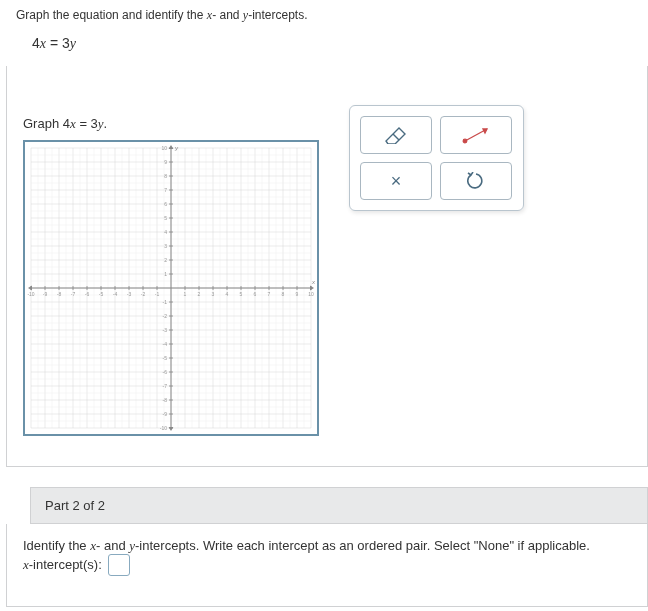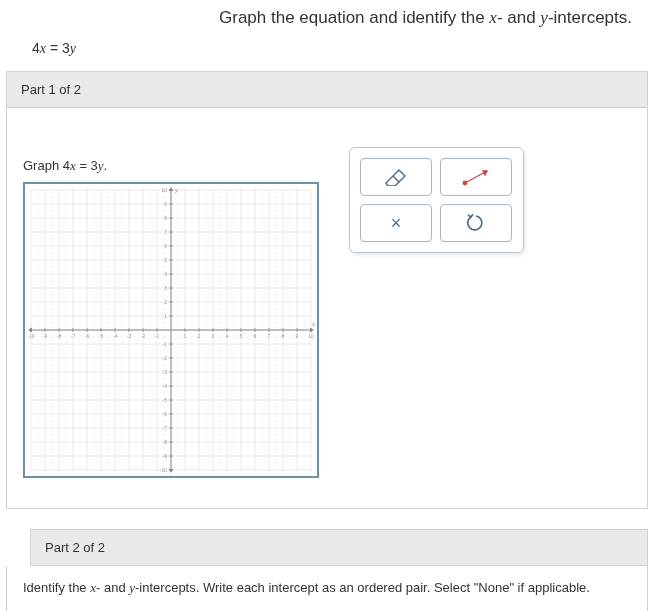--- a/index.html
+++ b/index.html
@@ -1,18 +1,18 @@
 <!DOCTYPE html>
 <html><head>
   <meta charset="utf-8">
   <style>
     * { box-sizing: border-box; margin: 0; padding: 0; }
     body { font-family: Arial, sans-serif; font-size: 14px; color: #333; width: 648px; }
     .wrapper { padding: 4px 0 0 0; }
-    .instruction { padding: 4px 16px 6px 16px; font-size: 17px; text-align: right; }
+    .instruction { padding: 4px 16px 6px 16px; font-size: 12px; }
     .equation { padding: 6px 32px 14px 32px; font-size: 14px; }
     .part-header { background: #e8e9ea; padding: 10px 14px; border: 1px solid #d0d1d3; font-size: 13px; margin-left: 6px; }
     .part-body { padding: 14px 16px 30px 16px; border: 1px solid #d0d1d3; border-top: none; margin-left: 6px; }
     .part1-body { display: flex; gap: 30px; align-items: flex-start; }
     .graph-section { }
     .graph-instruction { font-size: 13px; margin-bottom: 8px; margin-top: 36px; }
     .graph-container { border: 2px solid #6a91a8; width: 296px; height: 296px; background: #fff; }
     .graph-svg { width: 100%; height: 100%; display: block; }
     .toolbox { border: 1px solid #b9c5ce; border-radius: 6px; padding: 10px; width: 175px; box-shadow: 1px 2px 4px rgba(0,0,0,0.1); margin-top: 25px; }
     .tool-row { display: flex; gap: 8px; margin-bottom: 8px; }
@@ -28,23 +28,20 @@
 <body>
 
 <div class="wrapper">
   <div class="instruction">
     <span>Graph the equation and identify the </span><span class="italic-x">x</span><span>- and </span><span class="italic-y">y</span><span>-intercepts.</span>
   </div>
   <div class="equation">
     <span>4</span><span class="italic-x">x</span><span> = 3</span><span class="italic-y">y</span>
   </div>
 
-  <div class="part-header">
-    <span>Part 1 of 2</span>
-  </div>
   <div class="part-body part1-body">
     <div class="graph-section">
       <div class="graph-instruction">
         <span>Graph 4</span><span class="italic-x">x</span><span> = 3</span><span class="italic-y">y</span><span>.</span>
       </div>
       <div class="graph-container">
         <svg class="graph-svg" viewBox="0 0 292 292" id="graph-svg">
             <line x1="6" x2="6" y1="286" y2="6" stroke="#d6d6d6" stroke-width="0.5"></line>
             <line x1="13" x2="13" y1="286" y2="6" stroke="#efefef" stroke-width="0.5"></line>
             <line x1="20" x2="20" y1="286" y2="6" stroke="#d6d6d6" stroke-width="0.5"></line>
@@ -248,14 +245,18 @@
     </div>
   </div>
 
   <div class="part-header" style="margin-top:20px;margin-left:30px;">
     <span>Part 2 of 2</span>
   </div>
   <div class="part-body">
     <div class="part2-text">
       <span>Identify the </span><span class="italic-x">x</span><span>- and </span><span class="italic-y">y</span><span>-intercepts. Write each intercept as an ordered pair. Select "None" if applicable.</span>
     </div>
+    <div class="intercept-row">
+      <span><span class="italic-x">x</span><span>-intercept(s):</span></span>
+      <input type="text" class="intercept-input" style="">
+    </div>
   </div>
 </div>
 
 </body></html>

